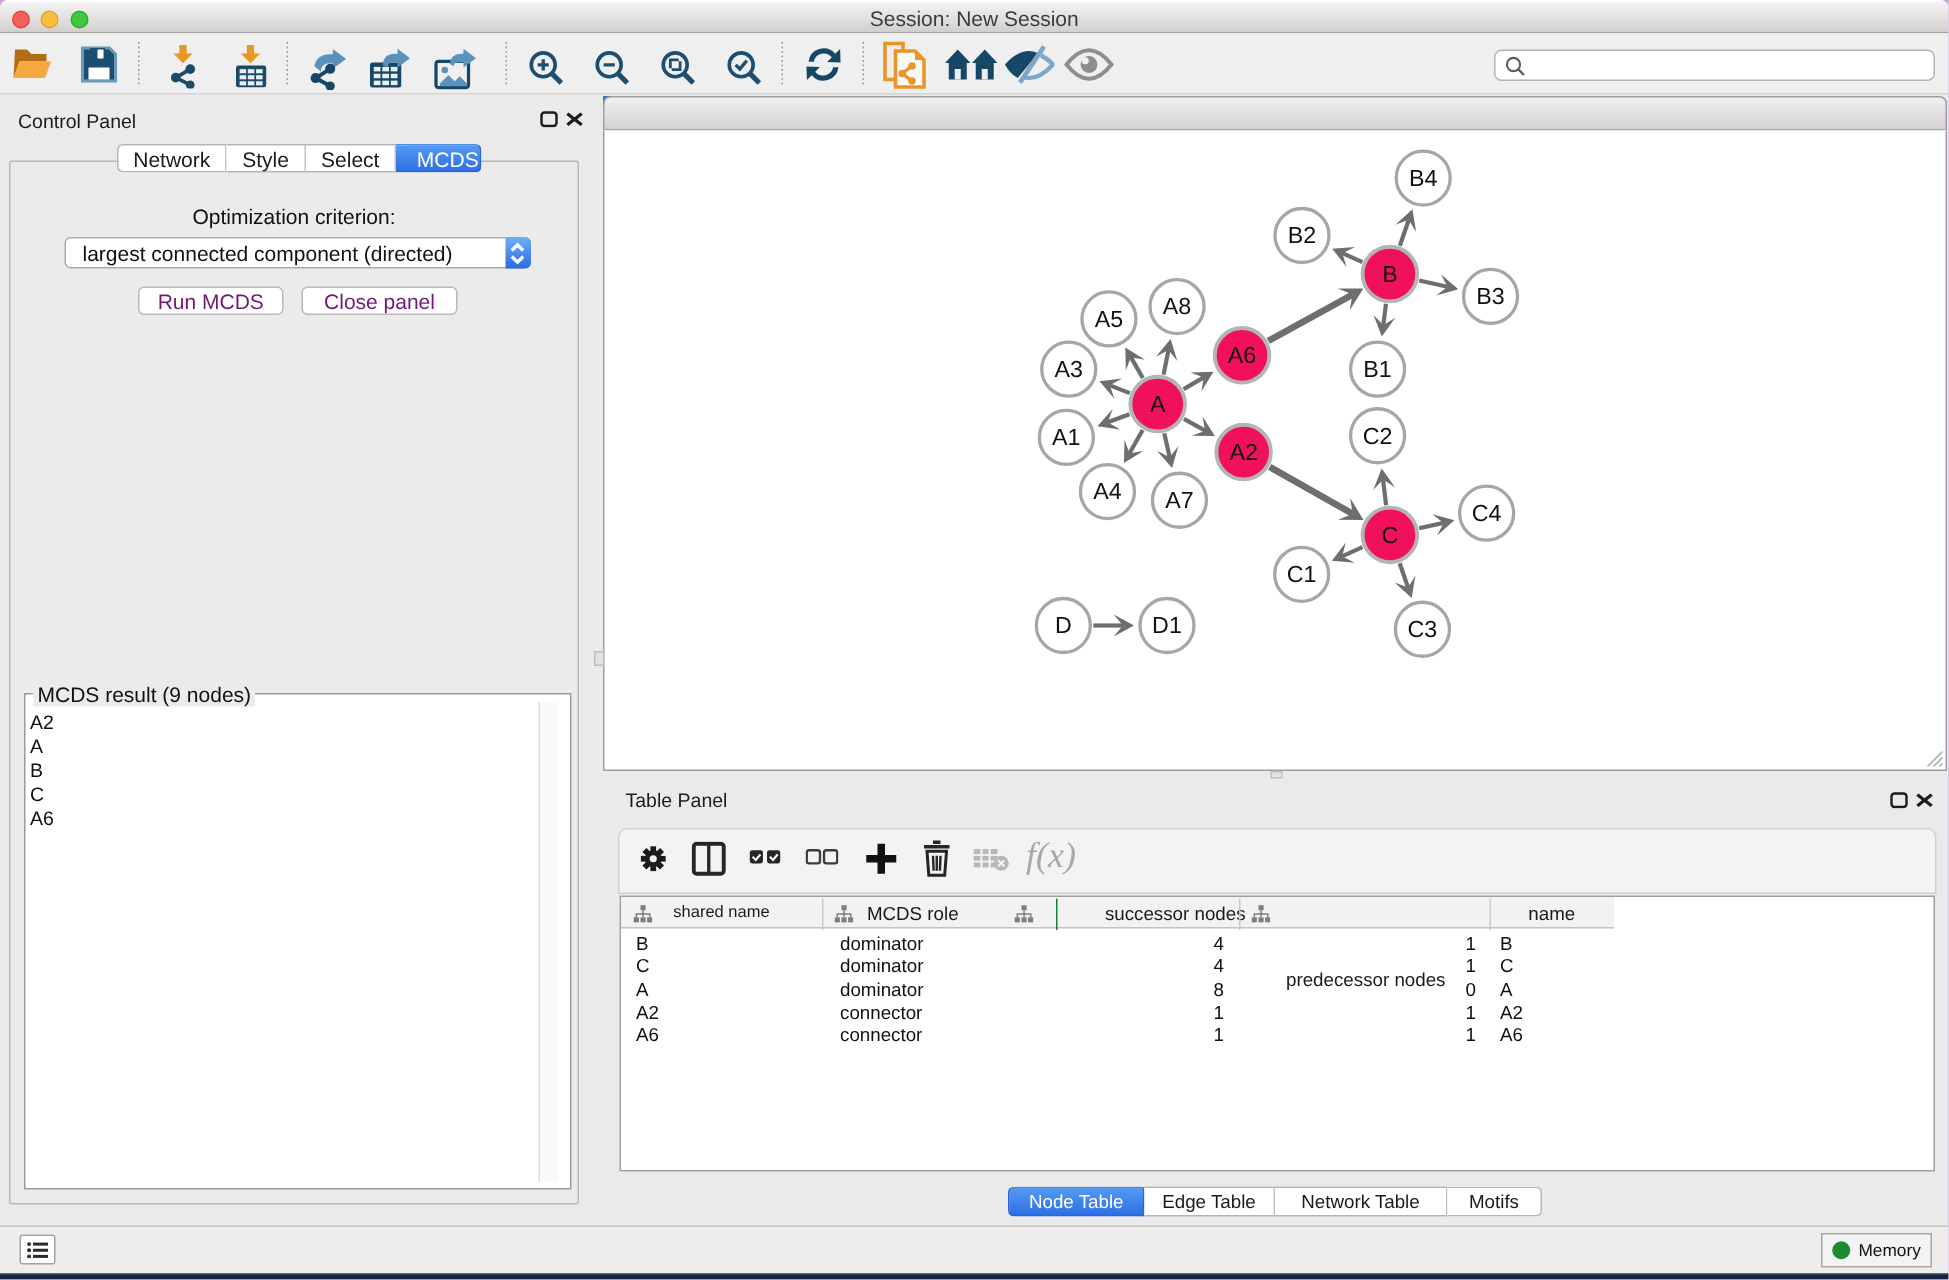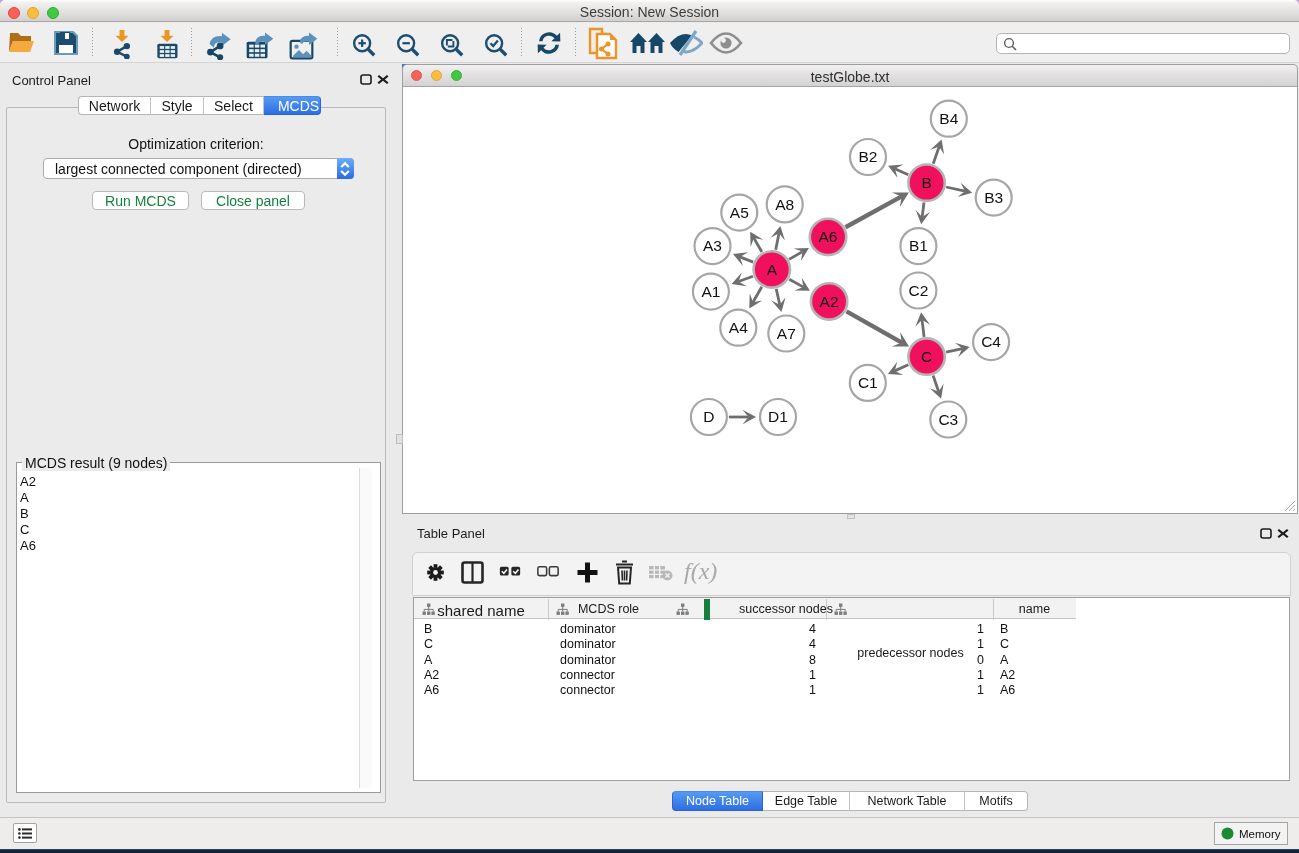--- a/index.html
+++ b/index.html
@@ -24,21 +24,21 @@
   .panelbox { position:absolute; left:6px; top:107px; width:380px; height:696px;
               border:1px solid #b9b9b9; border-radius:2px; background:#ecebeb; }
   .seg { position:absolute; display:flex; font-size:14px; }
   .seg div { background:#ffffff; border-top:1px solid #b5b5b5; border-bottom:1px solid #b5b5b5;
              border-right:1px solid #c3c3c3; display:flex; align-items:center; justify-content:center;
              color:#1a1a1a; }
   .seg div:first-child { border-left:1px solid #b5b5b5; border-radius:4px 0 0 4px; }
   .seg div:last-child { border-radius:0 4px 4px 0; border-right:1px solid #b5b5b5; }
   .seg div.sel { background:linear-gradient(#559af1,#2d6fe4); color:#fff; border-color:#2a64cf; border-top-color:#4a8ae8; }
   .btn { position:absolute; background:#ffffff; border:1px solid #b9b9b9; border-radius:4px;
-         font-size:14px; color:#15803d; display:flex; align-items:center; justify-content:center; }
+         font-size:14px; color:#701a75; display:flex; align-items:center; justify-content:center; }
   
   .winbar { background:linear-gradient(#f1f0f0,#d3d1d1); border:1px solid #9f9d9d; border-bottom:1px solid #a5a3a3;
             border-radius:5px 5px 0 0; }
   .memory { position:absolute; left:1214px; top:822px; width:74px; height:23px; background:#f4f3f3;
             border:1px solid #a5a5a5; font-size:11px; color:#111; }
 </style>
 </head>
 <body>
 <div class="app"></div>
 <div class="titlebar">
@@ -199,26 +199,20 @@
   <div class="abs" style="left:342px;top:5px;width:1px;height:320px;background:#dcdcdc;"></div>
   <div class="abs" style="left:343px;top:5px;width:12px;height:320px;background:#fafafa;"></div>
 </div>
 <div class="abs" style="left:22px;top:455px;background:#ecebeb;padding:0 3px;font-size:14px;color:#111;">MCDS result (9 nodes)</div>
 <div class="abs" style="left:20px;top:474px;font-size:13px;color:#111;line-height:16px;">A2<br>A<br>B<br>C<br>A6</div>
 <div class="abs" style="left:402px;top:64px;width:896px;height:450px;">
   <svg class="abs" style="left:0;top:0" width="6" height="6" viewBox="0 0 6 6">
       <path d="M0 0 L6 0 L0 6 Z" fill="#3a6fd8"></path>
     </svg>
     <div class="winbar abs" style="left:0;top:0;width:896px;height:23px;"></div>
-    <div class="abs" style="left:0;top:0;width:896px;height:23px;">
-    <div class="tl" style="left:9px;top:6px;width:11px;height:11px;background:#f8615a;border:1px solid #d95b54;"></div>
-    <div class="tl" style="left:29px;top:6px;width:11px;height:11px;background:#f9be3e;border:1px solid #dba83b;"></div>
-    <div class="tl" style="left:49px;top:6px;width:11px;height:11px;background:#3ec940;border:1px solid #3ab13c;"></div>
-    <div class="abs" style="left:0;right:0;top:5px;text-align:center;font-size:14px;color:#2e2e2e;">testGlobe.txt</div>
-  </div>
   <div class="abs" style="left:0;top:23px;width:896px;height:427px;background:#fff;border:1px solid #9f9d9d;border-top:none;padding-left:26px;">
   <svg class="abs" style="left:0;top:0" width="894" height="426" viewBox="0 0 894 426" font-family="Liberation Sans, sans-serif">
         <line x1="358.9" y1="165.0" x2="350.9" y2="151.1" stroke="#6e6e6e" stroke-width="2.8"></line>
         <path d="M347.2,144.7 L360.3,152.8 L350.9,151.1 L347.6,160.0 Z" fill="#6e6e6e"></path>
         <line x1="372.7" y1="162.8" x2="376.0" y2="146.3" stroke="#6e6e6e" stroke-width="2.8"></line>
         <path d="M377.4,139.0 L381.9,153.6 L376.0,146.3 L367.6,150.8 Z" fill="#6e6e6e"></path>
         <line x1="350.2" y1="175.1" x2="336.9" y2="169.9" stroke="#6e6e6e" stroke-width="2.8"></line>
         <path d="M330.0,167.1 L345.2,165.3 L336.9,169.9 L339.9,178.9 Z" fill="#6e6e6e"></path>
         <line x1="350.0" y1="189.2" x2="335.5" y2="194.5" stroke="#6e6e6e" stroke-width="2.8"></line>
         <path d="M328.6,197.1 L338.8,185.6 L335.5,194.5 L343.8,199.3 Z" fill="#6e6e6e"></path>
@@ -365,40 +359,40 @@
       <rect x="10" y="0" width="1.4" height="13"></rect>
     </g>
   <circle cx="18.5" cy="9.5" r="5" fill="#b9b8b8"></circle>
   <path d="M16.5 7.5 l4 4 M20.5 7.5 l-4 4" stroke="#f4f3f3" stroke-width="1.4"></path>
 </svg>
 <div class="abs" style="left:684px;top:558px;width:44px;height:28px;font-family:'Liberation Serif',serif;font-style:italic;font-size:24px;color:#a9a8a8;">f(x)</div>
 <div class="abs" style="left:413px;top:597px;width:877px;height:184px;background:#fff;border:1px solid #9f9f9f;">
   <div class="abs" style="left:0;top:0;width:662px;height:21px;background:#f3f2f2;border-bottom:1px solid #c4c4c4;"></div>
 </div>
 <div class="abs" style="left:414px;top:599px;width:134px;height:21px;">
-    <div style="position:absolute;left:0;right:0;top:3px;text-align:center;font-size:15px;color:#1a1a1a;">shared name</div>
+    <div style="position:absolute;left:0;right:0;top:3px;text-align:center;font-size:11px;color:#1a1a1a;">shared name</div>
   </div>
 <svg class="abs" style="left:422px;top:603px" width="13" height="13" viewBox="0 0 13 13">
 <rect x="5" y="0.5" width="3.4" height="3.4" fill="#7d7d7d"></rect>
 <rect x="0.5" y="8.5" width="3.4" height="3.4" fill="#7d7d7d"></rect>
     <rect x="5" y="8.5" width="3.4" height="3.4" fill="#7d7d7d"></rect>
     <rect x="9.4" y="8.5" width="3.4" height="3.4" fill="#7d7d7d"></rect>
 <path d="M6.7 4 v2.2 M2.2 8.4 v-2 h9 v2 M6.7 6.2 v2" stroke="#7d7d7d" stroke-width="1" fill="none"></path>
 </svg>
 <div class="abs" style="left:548px;top:599px;width:120px;height:21px;border-left:1px solid #c9c9c9;">
     <div style="position:absolute;left:0;right:0;top:3px;text-align:center;font-size:12.5px;color:#1a1a1a;">MCDS role</div>
   </div>
 <svg class="abs" style="left:556px;top:603px" width="13" height="13" viewBox="0 0 13 13">
 <rect x="5" y="0.5" width="3.4" height="3.4" fill="#7d7d7d"></rect>
 <rect x="0.5" y="8.5" width="3.4" height="3.4" fill="#7d7d7d"></rect>
     <rect x="5" y="8.5" width="3.4" height="3.4" fill="#7d7d7d"></rect>
     <rect x="9.4" y="8.5" width="3.4" height="3.4" fill="#7d7d7d"></rect>
 <path d="M6.7 4 v2.2 M2.2 8.4 v-2 h9 v2 M6.7 6.2 v2" stroke="#7d7d7d" stroke-width="1" fill="none"></path>
 </svg>
-<div class="abs" style="left:704px;top:599px;width:158px;height:21px;border-left:6px solid #15803d;">
+<div class="abs" style="left:704px;top:599px;width:158px;height:21px;border-left:1px solid #15803d;">
     <div style="position:absolute;left:0;right:0;top:3px;text-align:center;font-size:12.5px;color:#1a1a1a;">successor nodes</div>
   </div>
 <svg class="abs" style="left:676px;top:603px" width="13" height="13" viewBox="0 0 13 13">
 <rect x="5" y="0.5" width="3.4" height="3.4" fill="#7d7d7d"></rect>
 <rect x="0.5" y="8.5" width="3.4" height="3.4" fill="#7d7d7d"></rect>
     <rect x="5" y="8.5" width="3.4" height="3.4" fill="#7d7d7d"></rect>
     <rect x="9.4" y="8.5" width="3.4" height="3.4" fill="#7d7d7d"></rect>
 <path d="M6.7 4 v2.2 M2.2 8.4 v-2 h9 v2 M6.7 6.2 v2" stroke="#7d7d7d" stroke-width="1" fill="none"></path>
 </svg>
 <div class="abs" style="left:826px;top:599px;width:168px;height:21px;border-left:1px solid #c9c9c9;">

